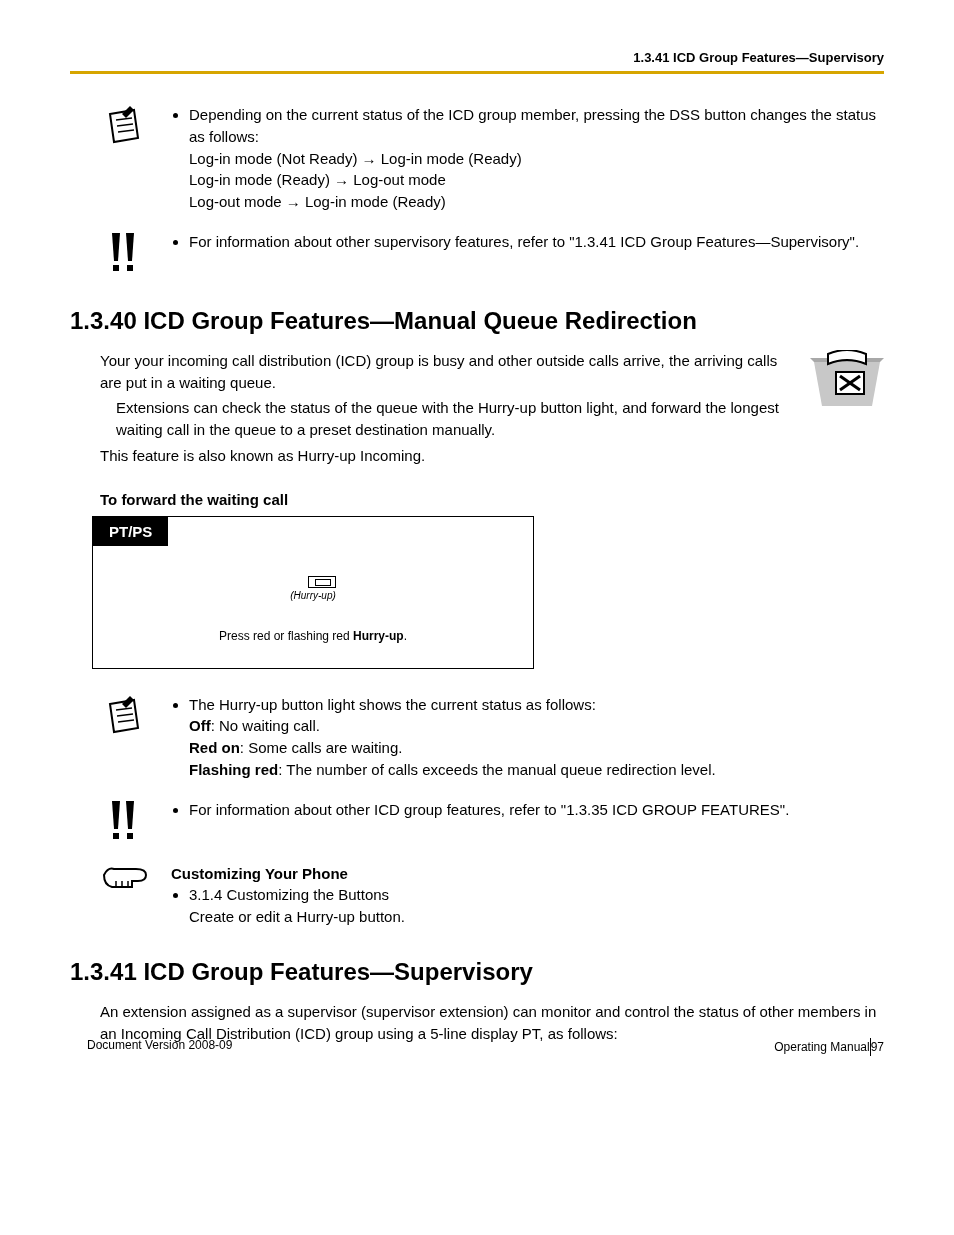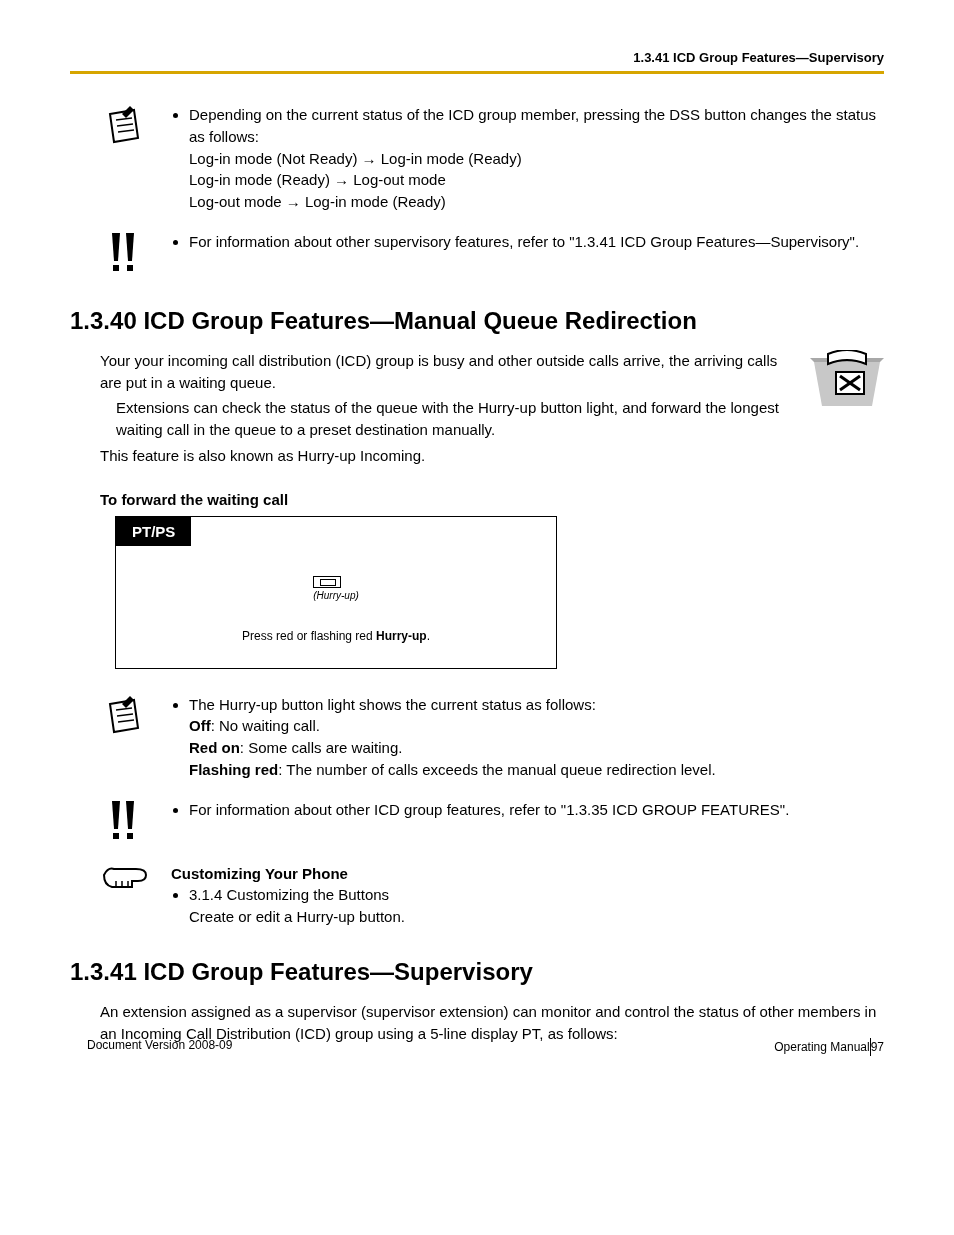--- a/index.html
+++ b/index.html
@@ -8,27 +8,27 @@
   .hdr-rule{border-bottom:3px solid #d6a500;margin-bottom:30px}
   .icon-col{display:flex;gap:21px;margin:10px 0 18px 30px}
   .icon-box{width:50px;flex:0 0 50px;display:flex;justify-content:center}
   .txt-col{flex:1;font-size:15px;line-height:1.45}
   ul.flat{margin:0;padding-left:18px}
   ul.flat li{margin-bottom:0}
   h2{font-size:24px;font-weight:bold;margin:30px 0 15px}
   .para{font-size:15px;line-height:1.45;margin:0 0 4px 30px}
   .para-block{margin-left:30px;margin-right:90px}
   .subhead{font-weight:bold;font-size:15px;margin:20px 0 8px 30px}
-  .proc-box{border:1px solid #000;width:440px;margin-left:45px}
+  .proc-box{border:1px solid #000;width:440px;margin-left:22px}
   .proc-tab{background:#000;color:#fff;font-weight:bold;font-size:15px;padding:6px 16px;display:inline-block}
   .proc-body{padding:30px 20px 25px;text-align:center;font-size:12px}
   .btnbox{display:inline-block;border:1px solid #000;width:26px;height:10px;position:relative;background:#fff}
   .btnbox::before{content:"";position:absolute;left:6px;top:2px;width:14px;height:5px;border:1px solid #000}
   .btnlabel{font-style:italic;font-size:10px;margin-top:2px}
-  .btnwrap{display:inline-flex;flex-direction:column;align-items:flex-start}
+  .btnwrap{display:inline-flex;flex-direction:column;align-items:flex-end}
   .proc-caption{font-size:12px;margin-top:28px}
   .float-icon{float:right;margin:0 0 10px 10px}
   .footer{position:absolute;left:87px;right:70px;bottom:40px;font-size:12px;display:flex;align-items:flex-start}
   .footer .l{flex:1}
   .footer .r{display:flex;align-items:center;gap:0}
   .footer .sep{border-left:1px solid #000;height:18px}
   svg{display:block}
 </style>
 </head>
 <body>

